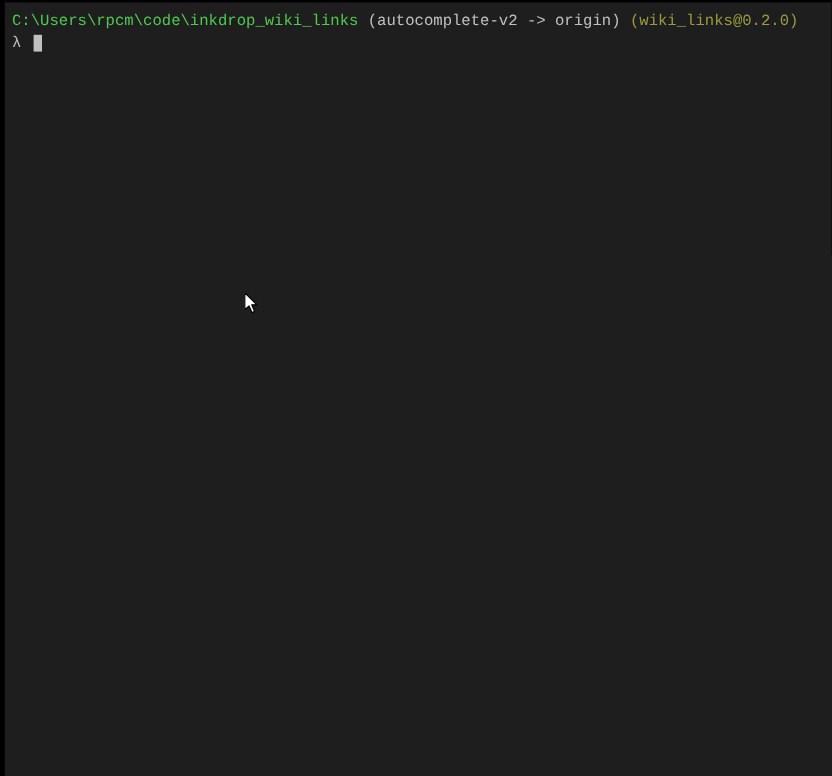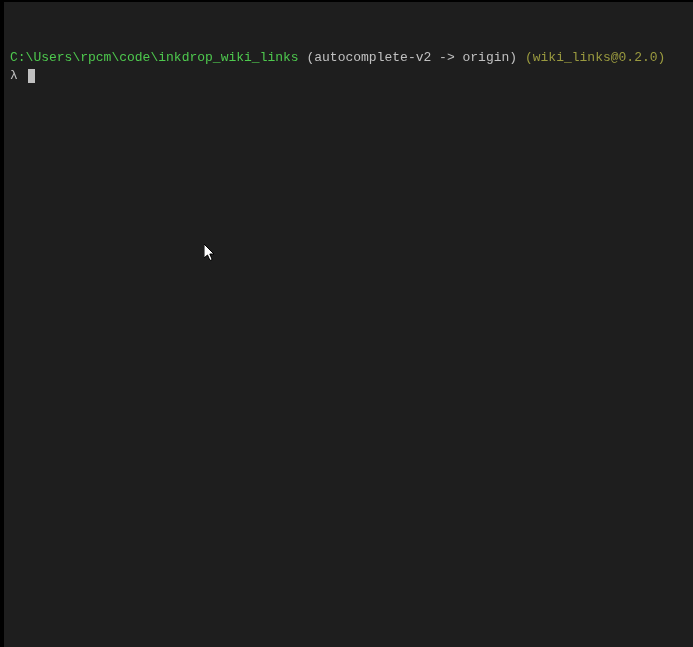--- a/index.html
+++ b/index.html
@@ -22,21 +22,20 @@
       width: 689px;
       height: 645px;
       margin: 2px 0 0 4px;
       background: #1e1e1e;
       position: relative;
       padding: 8px 6px;
     }
     .prompt-line {
       white-space: pre;
       color: #c0c0c0;
-      margin-top: 40px;
     }
     .path {
       color: #4ec94e;
     }
     .branch {
       color: #c0c0c0;
     }
     .pkg {
       color: #9a9a3f;
     }

